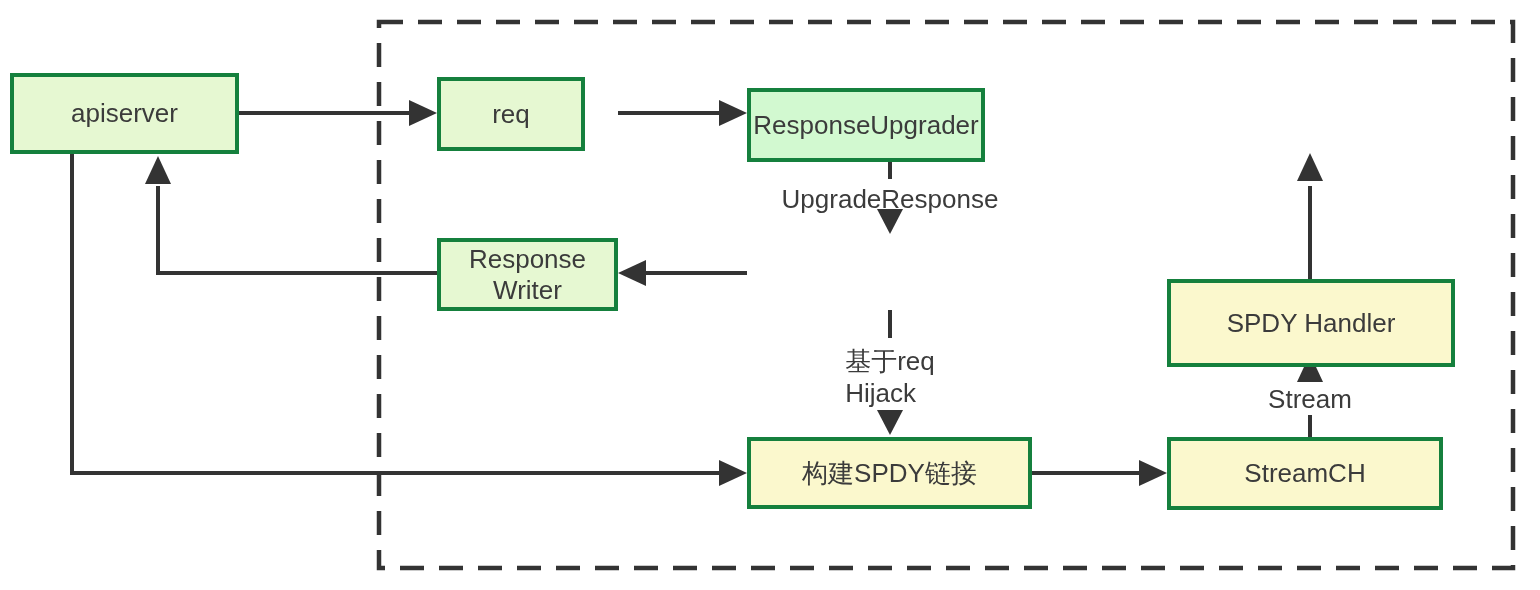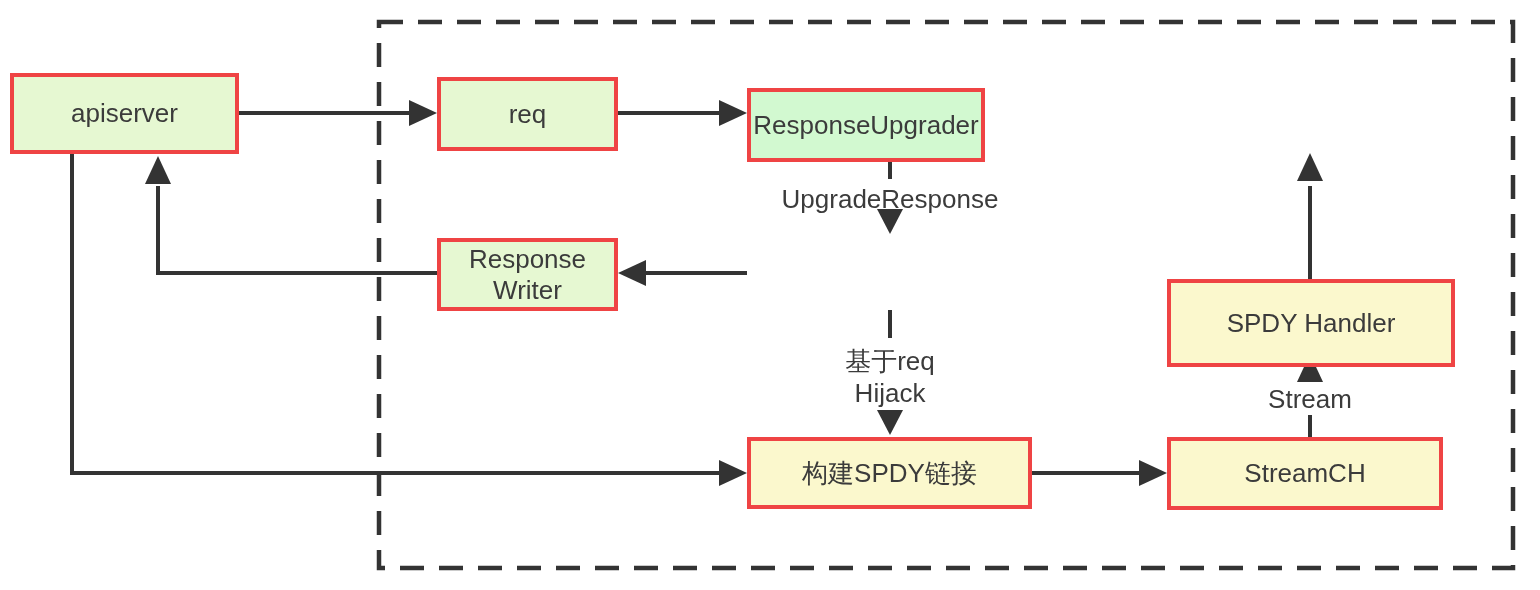--- a/index.html
+++ b/index.html
@@ -18,52 +18,51 @@
   #edges {
     position: absolute;
     left: 0; top: 0;
     width: 1540px;
     height: 590px;
     z-index: 1;
   }
   .node {
     position: absolute;
     box-sizing: border-box;
-    border: 4px solid #ef4444;
+    border: 4px solid #15803d;
     display: flex;
     align-items: center;
     justify-content: center;
     text-align: center;
     font-size: 26px;
     line-height: 31px;
     color: #3b3b3b;
     z-index: 2;
   }
   .fill-yg { background: #e6f8d2; }
   .fill-mint { background: #d2f9d0; }
   .fill-yellow { background: #fbf8cd; }
 
   .edge-label {
     position: absolute;
     transform: translateX(-50%);
     font-size: 26px;
     line-height: 32px;
     color: #3b3b3b;
-    text-align: center;
     white-space: nowrap;
     z-index: 3;
   }
   .on-line {
     background: #ffffff;
     padding: 0 6px;
   }
 
   
   #node-apiserver        { left: 10px;   top: 73px;  width: 229px; height: 81px; }
-  #node-req              { left: 437px;  top: 77px;  width: 181px; height: 74px; }
+  #node-req              { left: 437px;  top: 77px;  width: 148px; height: 74px; }
   #node-response-upgrader{ left: 747px;  top: 88px;  width: 238px; height: 74px; }
   #node-wait-streams     { left: 1166px; top: 76px;  width: 289px; height: 74px; }
   #node-response-writer  { left: 437px;  top: 238px; width: 181px; height: 73px; padding: 0 14px; }
   #node-protocol-switch  { left: 747px;  top: 236px; width: 285px; height: 74px; }
   #node-spdy-handler     { left: 1167px; top: 279px; width: 288px; height: 88px; }
   #node-build-spdy       { left: 747px;  top: 437px; width: 285px; height: 72px; }
   #node-stream-ch        { left: 1167px; top: 437px; width: 276px; height: 73px; }
 
   
   #label-upgrade-response { left: 890px;  top: 183px; }

